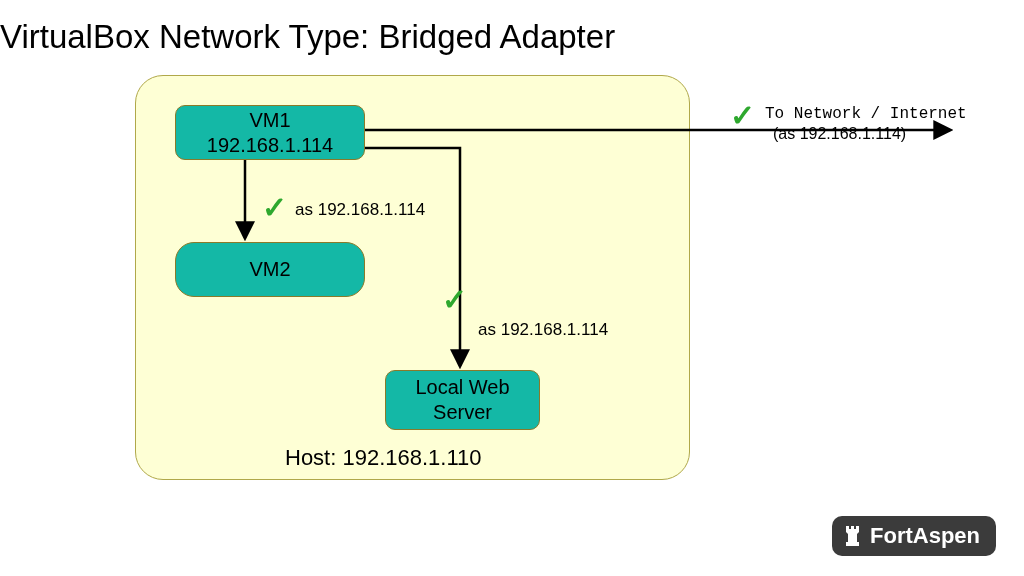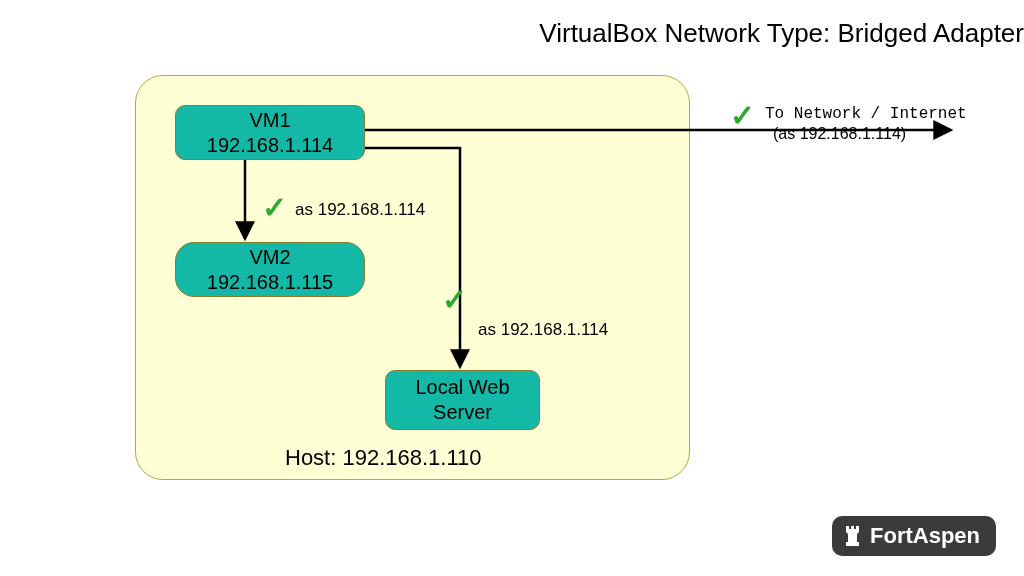--- a/index.html
+++ b/index.html
@@ -9,22 +9,22 @@
     background: #ffffff;
     font-family: Arial, Helvetica, sans-serif;
     position: relative;
     overflow: hidden;
   }
   .title {
     position: absolute;
     top: 18px;
     left: 0;
     right: 0;
-    text-align: right;
-    font-size: 26px;
+    text-align: left;
+    font-size: 33px;
     color: #000;
   }
   .host-box {
     position: absolute;
     left: 135px;
     top: 75px;
     width: 555px;
     height: 405px;
     background: #feffd5;
     border: 1.5px solid #b0a84a;
@@ -100,21 +100,20 @@
 
 <div class="host-box"></div>
 
 <div class="node vm1">
   <span>VM1</span>
   <span>192.168.1.114</span>
 </div>
 
 <div class="node vm2">
   <span>VM2</span>
-  <span>192.168.1.115</span>
 </div>
 
 <div class="node web">
   <span>Local Web</span>
   <span>Server</span>
 </div>
 
 <div class="host-label">Host: 192.168.1.110</div>
 
 <svg class="arrows">

